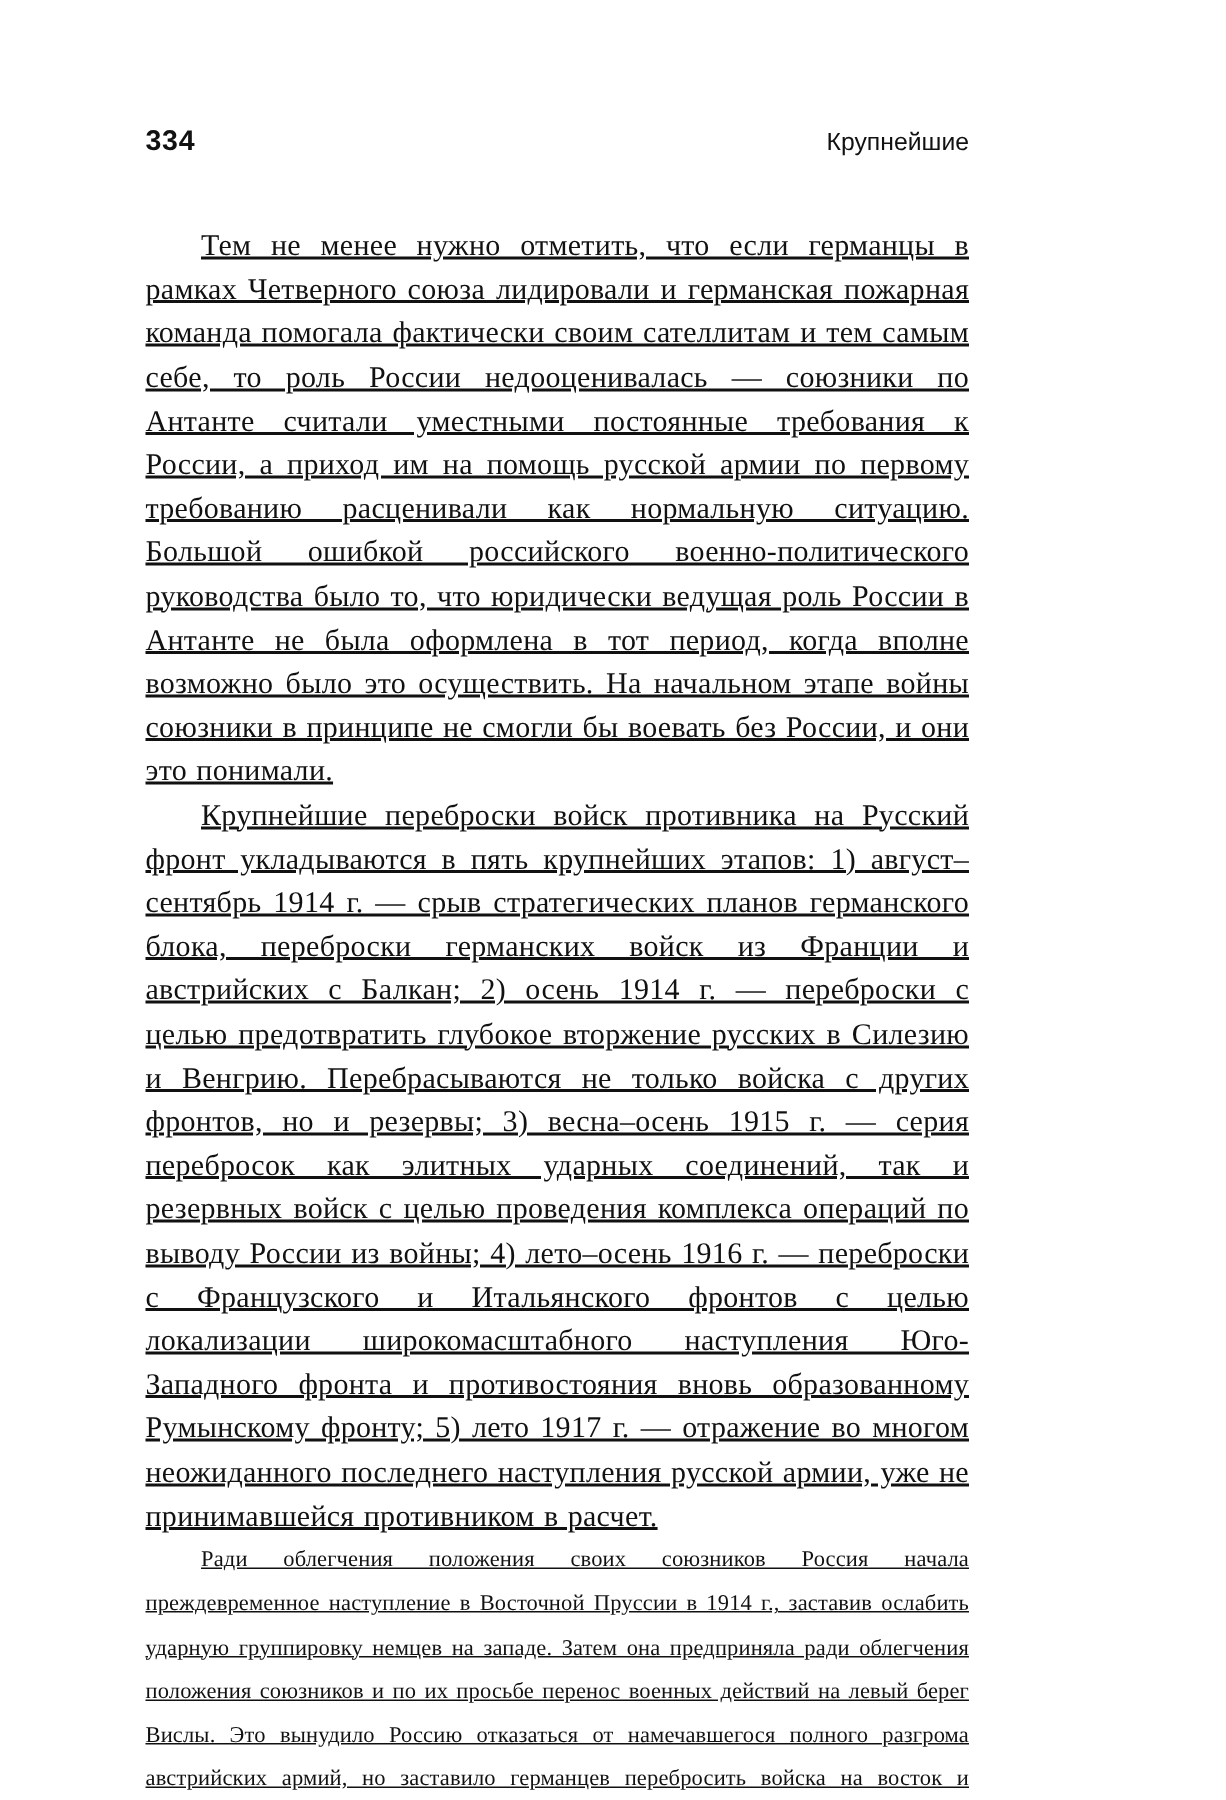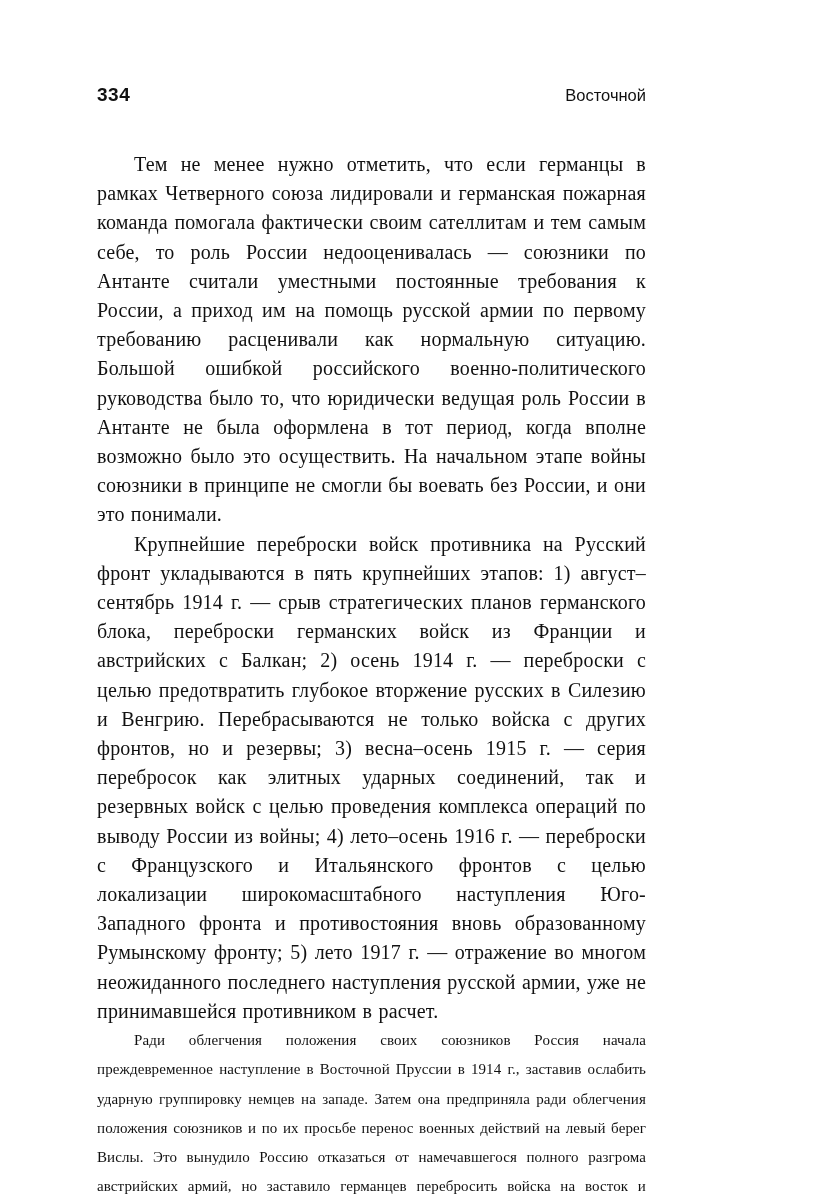--- a/index.html
+++ b/index.html
@@ -38,35 +38,36 @@
     font-weight: 400;
   }
   .body-text p {
     margin: 0;
     text-align: justify;
     text-indent: 37px;
     font-size: 20px;
     line-height: 29.2px;
     letter-spacing: 0.2px;
     word-spacing: 1px;
+    text-decoration: underline;
   }
   .body-text p.tight {
     font-size: 15px;
     line-height: 29.2px;
     letter-spacing: 0.1px;
     word-spacing: 0.5px;
   }
 </style>
 </head>
 <body>
 
 <div class="page">
   <div class="running-head">
     <span class="page-number">334</span>
-    <span class="section-title">Восточной</span>
+    <span class="section-title">Крупнейшие</span>
   </div>
 
   <div class="body-text">
     <p>Тем не менее нужно отметить, что если германцы в рамках Четверного союза лидировали и германская пожарная команда помогала фактически своим сателлитам и тем самым себе, то роль России недооценивалась — союзники по Антанте считали уместными постоянные требования к России, а приход им на помощь русской армии по первому требованию расценивали как нормальную ситуацию. Большой ошибкой российского военно-политического руководства было то, что юридически ведущая роль России в Антанте не была оформлена в тот период, когда вполне возможно было это осуществить. На начальном этапе войны союзники в принципе не смогли бы воевать без России, и они это понимали.</p>
     <p>Крупнейшие переброски войск противника на Русский фронт укладываются в пять крупнейших этапов: 1) август–сентябрь 1914 г. — срыв стратегических планов германского блока, переброски германских войск из Франции и австрийских с Балкан; 2) осень 1914 г. — переброски с целью предотвратить глубокое вторжение русских в Силезию и Венгрию. Перебрасываются не только войска с других фронтов, но и резервы; 3) весна–осень 1915 г. — серия перебросок как элитных ударных соединений, так и резервных войск с целью проведения комплекса операций по выводу России из войны; 4) лето–осень 1916 г. — переброски с Французского и Итальянского фронтов с целью локализации широкомасштабного наступления Юго-Западного фронта и противостояния вновь образованному Румынскому фронту; 5) лето 1917 г. — отражение во многом неожиданного последнего наступления русской армии, уже не принимавшейся противником в расчет.</p>
     <p class="tight">Ради облегчения положения своих союзников Россия начала преждевременное наступление в Восточной Пруссии в 1914 г., заставив ослабить ударную группировку немцев на западе. Затем она предприняла ради облегчения положения союзников и по их просьбе перенос военных действий на левый берег Вислы. Это вынудило Россию отказаться от намечавшегося полного разгрома австрийских армий, но заставило германцев перебросить войска на восток и внести коррективы в свои операции у Ипра и на Изере. В 1915–1917 гг. была осуществлена серия перебросок войск германского блока на Русский</p>
   </div>
 </div>
 
 </body></html>

